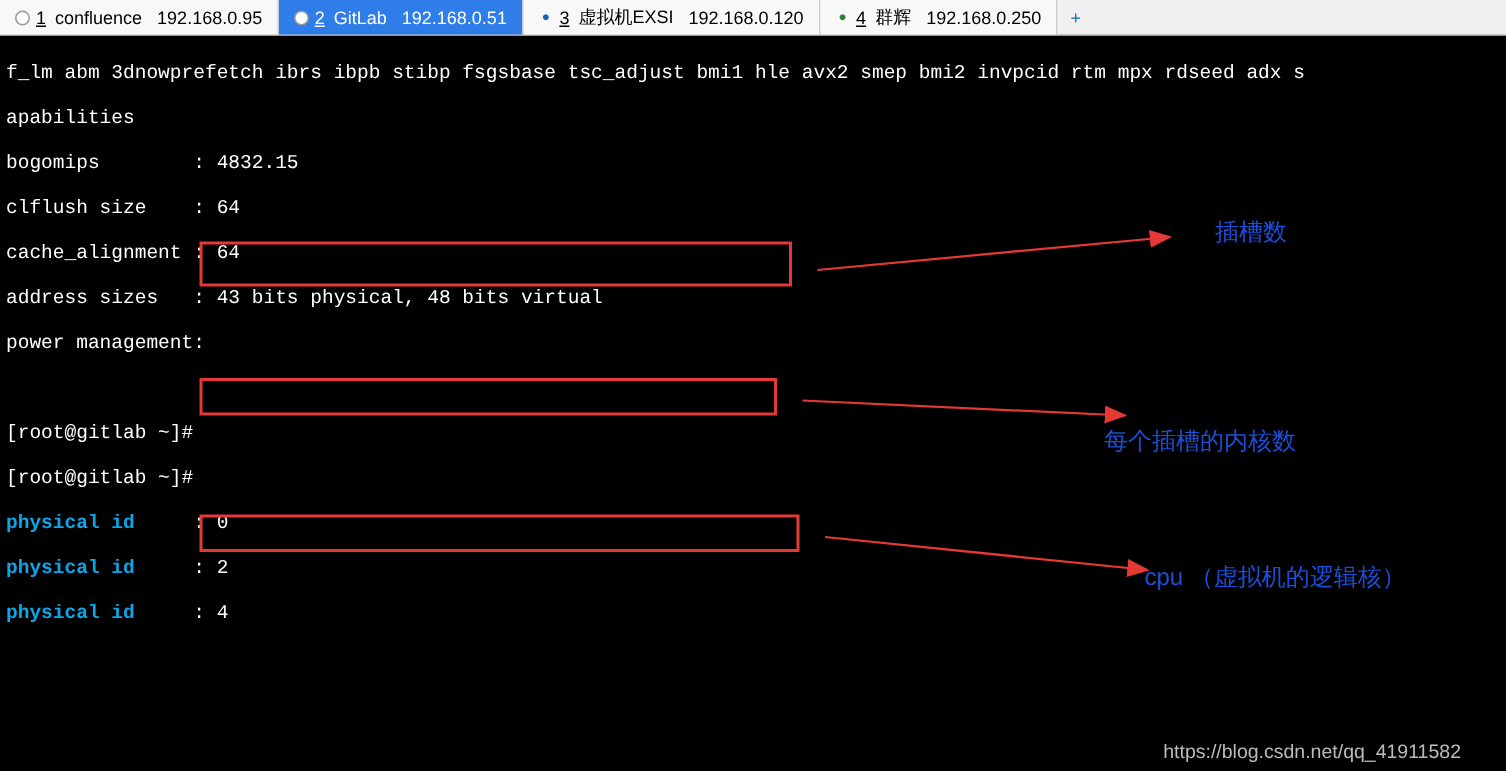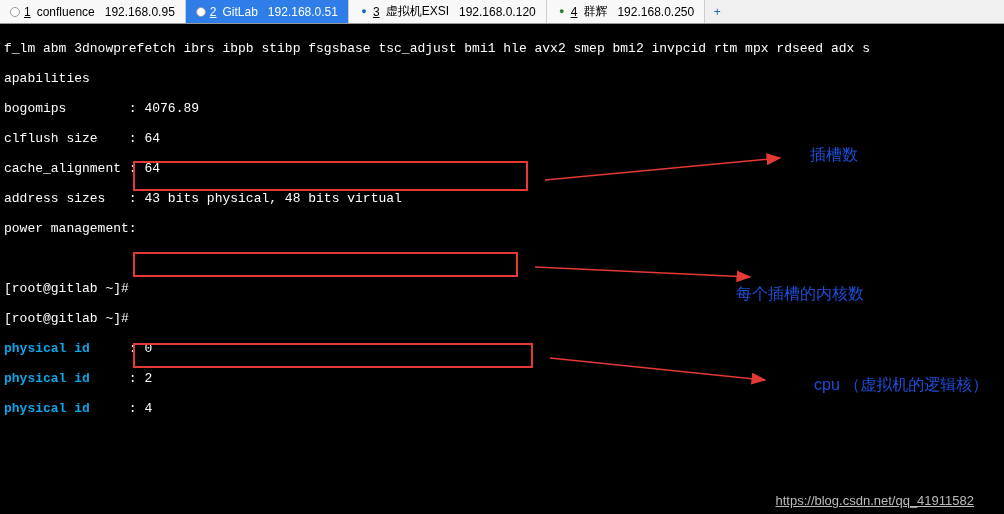--- a/index.html
+++ b/index.html
@@ -14,21 +14,21 @@
     .tab .num { text-decoration: underline; }
     .tab .label { margin-left: 2px; }
     .tab .ip { margin-left: 6px; }
     .tab-add { width: 24px; display: flex; align-items: center; justify-content: center; color: #1565c0; cursor: pointer; }
     .terminal { background: #000; color: #fff; font-family: "Consolas", "Courier New", monospace; font-size: 13px; line-height: 15px; padding: 2px 4px; height: 500px; white-space: pre; overflow: hidden; position: relative; }
     .term-line { white-space: pre; }
     .red-bold { color: #0ea5e9; font-weight: bold; }
     .highlight-box { position: absolute; border: 2px solid #e53935; pointer-events: none; }
     .annot { position: absolute; color: #1d4ed8; font-size: 16px; font-family: "Microsoft YaHei", sans-serif; }
     .arrow-svg { position: absolute; pointer-events: none; }
-    .watermark { position: absolute; color: #bbb; font-size: 13px; right: 30px; bottom: 6px; font-family: Arial, sans-serif; text-decoration: underline; }
+    .watermark { position: absolute; color: #bbb; font-size: 13px; right: 30px; bottom: 6px; font-family: Arial, sans-serif; }
   </style>
 </head>
 <body>
 
 <div class="tab-bar">
   <div class="tab">
     <span class="status-dot dot-white"></span>
     <span class="num">1</span>
     <span class="label">confluence</span>
     <span class="ip">192.168.0.95</span>
@@ -50,21 +50,21 @@
     <span class="num">4</span>
     <span class="label">群辉</span>
     <span class="ip">192.168.0.250</span>
   </div>
   <div class="tab-add">+</div>
 </div>
 
 <div class="terminal">
 <div class="term-line">f_lm abm 3dnowprefetch ibrs ibpb stibp fsgsbase tsc_adjust bmi1 hle avx2 smep bmi2 invpcid rtm mpx rdseed adx s</div>
 <div class="term-line">apabilities</div>
-<div class="term-line">bogomips        : 4076.89</div>
+<div class="term-line">bogomips        : 4832.15</div>
 <div class="term-line">clflush size    : 64</div>
 <div class="term-line">cache_alignment : 64</div>
 <div class="term-line">address sizes   : 43 bits physical, 48 bits virtual</div>
 <div class="term-line">power management:</div>
 <div class="term-line"> </div>
 <div class="term-line">[root@gitlab ~]#</div>
 <div class="term-line">[root@gitlab ~]#</div>
 <div class="term-line"><span class="red-bold">physical id</span><span>     : 0</span></div>
 <div class="term-line"><span class="red-bold">physical id</span><span>     : 2</span></div>
 <div class="term-line"><span class="red-bold">physical id</span><span>     : 4</span></div>
@@ -104,15 +104,15 @@
   <defs>
       <marker id="ah3" markerWidth="10" markerHeight="8" refX="9" refY="4" orient="auto">
         <path d="M0,0 L10,4 L0,8 z" fill="#e53935"></path>
       </marker>
     </defs>
   <line x1="5" y1="10" x2="220" y2="32" stroke="#e53935" stroke-width="1.5" marker-end="url(#ah3)"></line>
 </svg>
 
 <div class="annot" style="left:810px; top:145px;">插槽数</div>
 <div class="annot" style="left:736px; top:270px;margin-top:14px;">每个插槽的内核数</div>
-<div class="annot" style="left:814px; top:375px;">cpu （虚拟机的逻辑核）</div>
+<div class="annot" style="left:763px; top:375px;">cpu （虚拟机的逻辑核）</div>
 
 <div class="watermark">https://blog.csdn.net/qq_41911582</div>
 
 </body></html>

